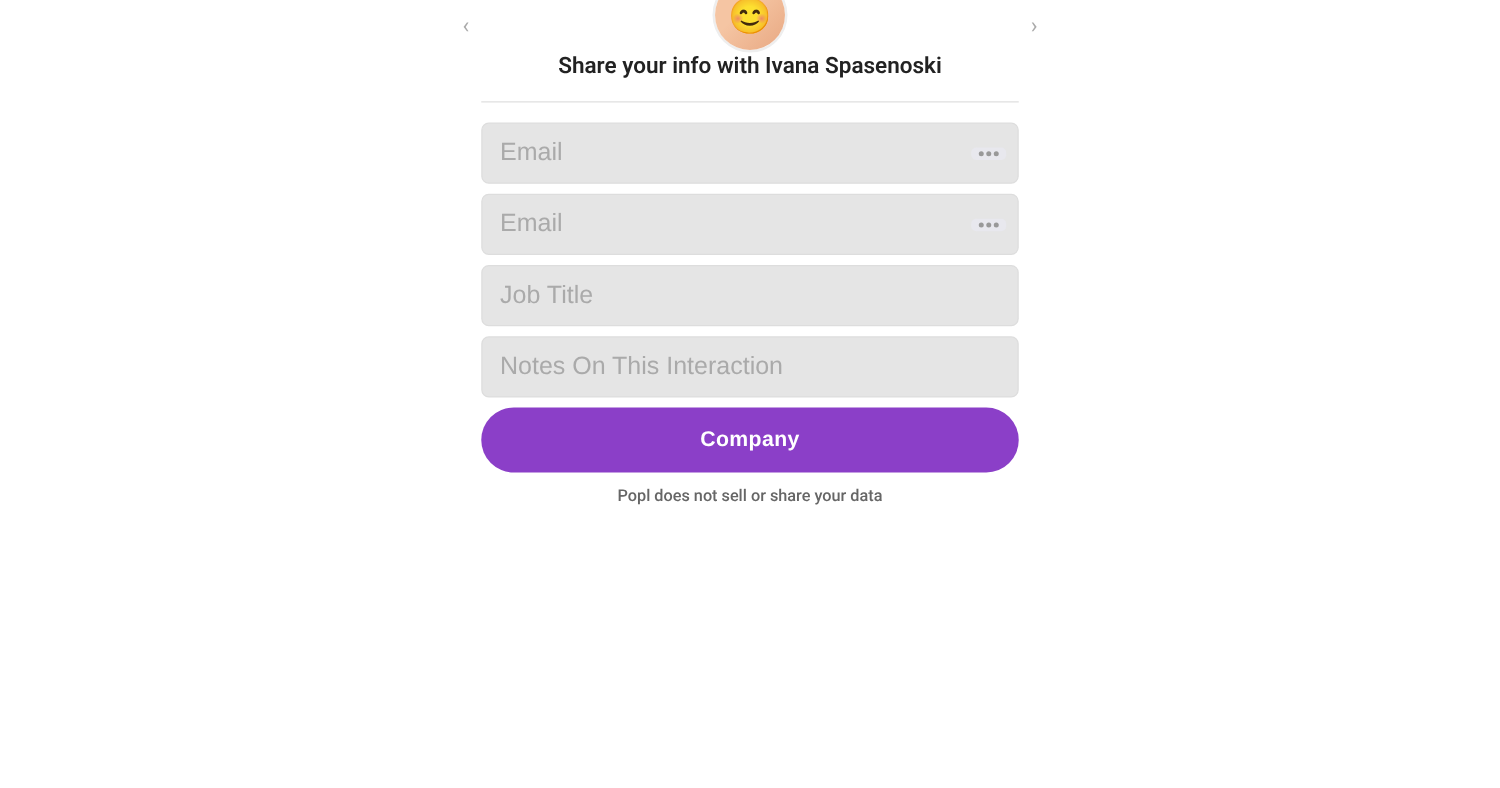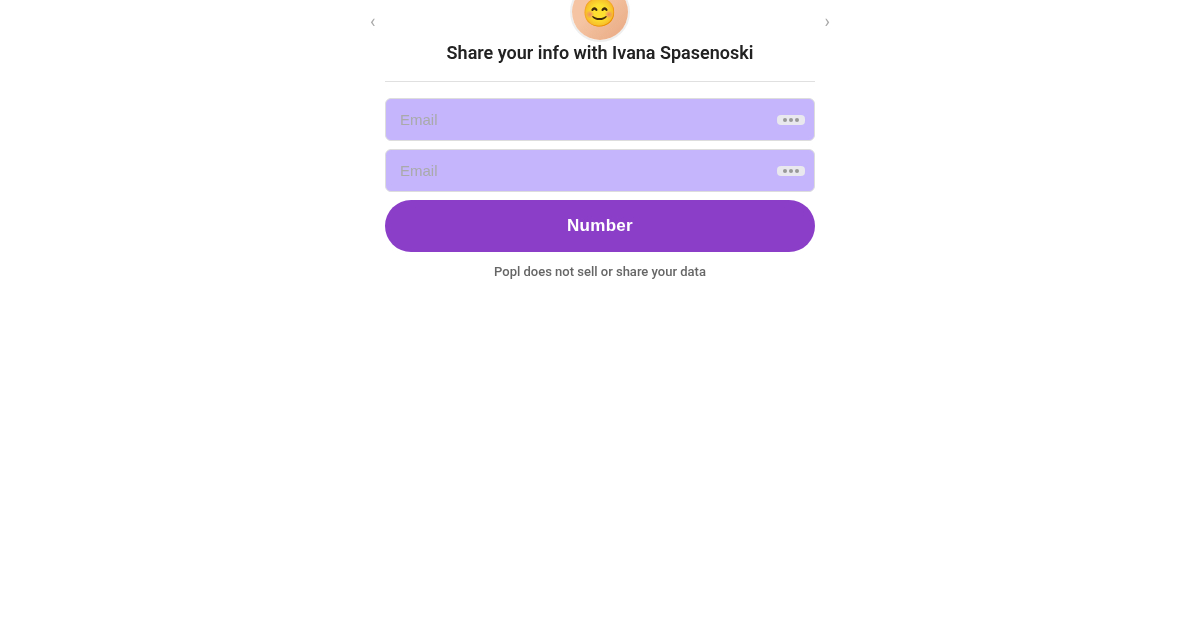--- a/index.html
+++ b/index.html
@@ -125,24 +125,24 @@
       height: 4px;
       border-radius: 50%;
       background: #999;
     }
 
     .form-input {
       width: 100%;
       padding: 12px 14px;
       border: 1px solid #ddd;
       border-radius: 6px;
-      font-size: 15px;
+      font-size: 20px;
       color: #333;
       outline: none;
-      background: #c4b5fd;
+      background: #e5e5e5;
     }
 
     .form-input::placeholder {
       color: #aaa;
     }
 
     .field-with-icon .form-input {
       padding-right: 50px;
     }
 
@@ -201,23 +201,29 @@
         <input class="form-input" type="email" placeholder="Email" style="">
         <button class="field-icon-btn">
           <span></span>
           <span></span>
           <span></span>
         </button>
       </div>
 
 
 
-
-
+      <div class="field-wrapper">
+        <input class="form-input" type="text" placeholder="Job Title" style="">
+      </div>
+
+
+      <div class="field-wrapper">
+        <input class="form-input" type="text" placeholder="Notes On This Interaction" style="">
+      </div>
 
     </div>
 
-    <button class="connect-btn">Number</button>
+    <button class="connect-btn">Company</button>
 
     <p class="privacy-note">Popl does not sell or share your data</p>
 
   </div>
 </div>
 
 </body></html>

